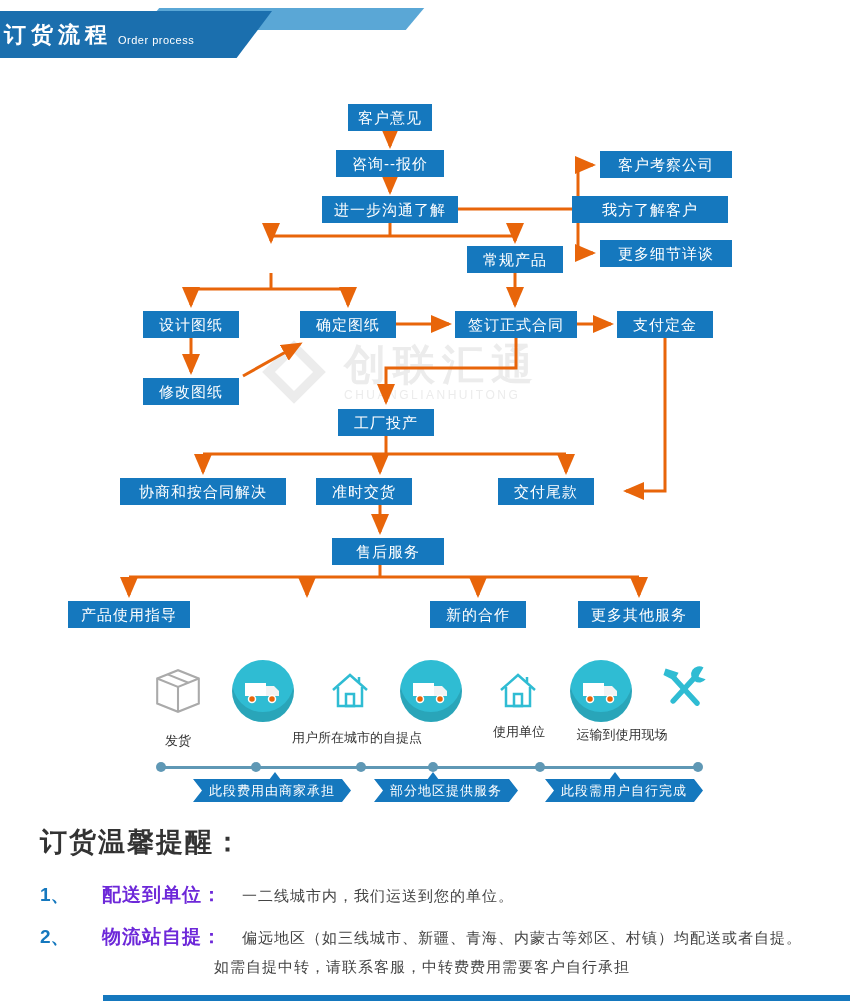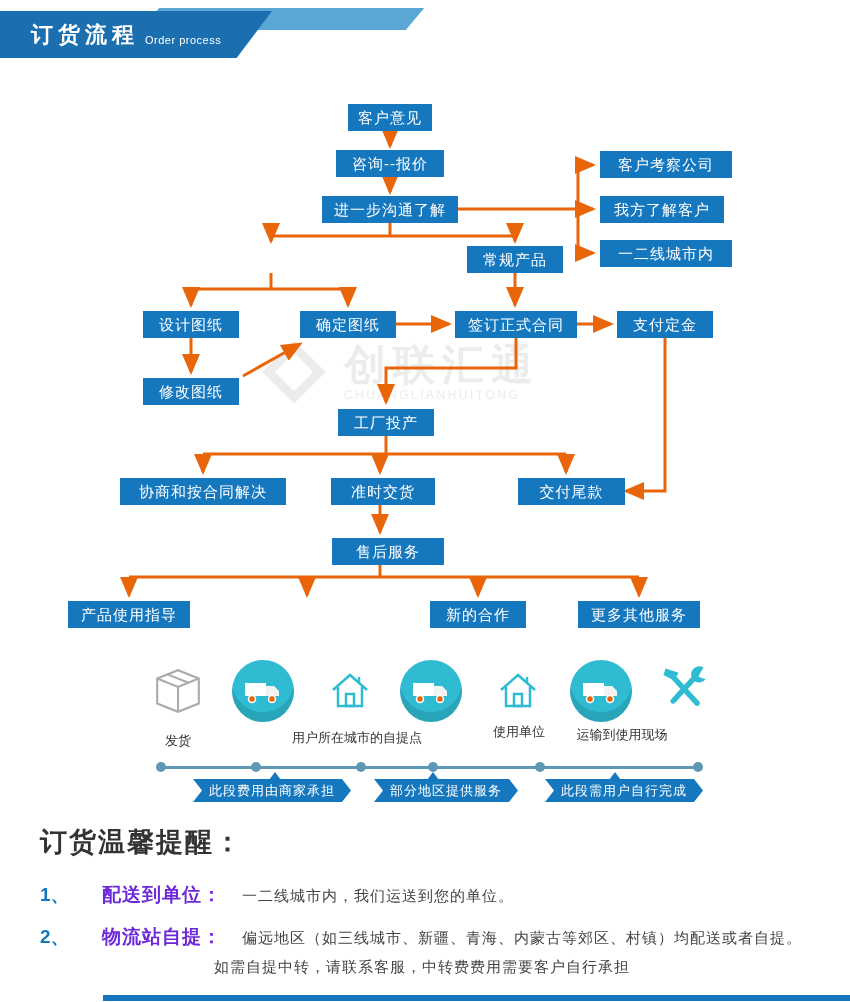--- a/index.html
+++ b/index.html
@@ -5,21 +5,21 @@
   * { margin:0; padding:0; box-sizing:border-box; }
   html,body { background:#fff; }
   body { font-family:"Liberation Sans","DejaVu Sans",sans-serif; }
   .page { position:relative; width:850px; height:1002px; background:#fff; overflow:hidden; margin:0 auto; }
 
   
   .hdr-back { position:absolute; left:150px; top:8px; width:265px; height:22px;
               background:#5aa7d6; transform:skewX(-40deg); }
   .hdr-banner { position:absolute; left:0; top:11px; width:272px; height:47px;
                 background:#1b6fae; clip-path:polygon(0 0,100% 0,87% 100%,0 100%);
-                color:#fff; display:flex; align-items:center; padding-left:31px; }
+                color:#fff; display:flex; align-items:center; padding-left:4px; }
   .hdr-title { font-size:22px; font-weight:bold; letter-spacing:5px; }
   .hdr-sub { font-size:11px; margin-left:6px; margin-top:10px; letter-spacing:0.5px; }
 
   
   .watermark { position:absolute; left:258px; top:336px; display:flex; align-items:center; gap:14px; z-index:0; }
   .wm-text { color:#ececec; }
   .wm-main { font-size:42px; font-weight:bold; letter-spacing:7px; line-height:1.1; }
   .wm-sub  { font-size:12px; letter-spacing:2.5px; }
 
   
@@ -116,32 +116,32 @@
       <path d="M307 577 V595" marker-end="url(#ah)"></path>
       <path d="M478 577 V595" marker-end="url(#ah)"></path>
       <path d="M639 577 V595" marker-end="url(#ah)"></path>
     </g>
   </svg>
 
   <div class="node" style="left:348px;top:104px;width:84px">客户意见</div>
   <div class="node" style="left:336px;top:150px;width:108px">咨询--报价</div>
   <div class="node" style="left:322px;top:196px;width:136px">进一步沟通了解</div>
   <div class="node" style="left:600px;top:151px;width:132px">客户考察公司</div>
-  <div class="node" style="left:600px;top:196px;width:124px">我方了解客户</div>
-  <div class="node" style="left:600px;top:240px;width:132px">一二线城市内</div>
+  <div class="node" style="left:572px;top:196px;width:156px">我方了解客户</div>
+  <div class="node" style="left:600px;top:240px;width:132px">更多细节详谈</div>
   <div class="node" style="left:467px;top:246px;width:96px">常规产品</div>
   <div class="node" style="left:143px;top:311px;width:96px">设计图纸</div>
   <div class="node" style="left:300px;top:311px;width:96px">确定图纸</div>
   <div class="node" style="left:455px;top:311px;width:122px">签订正式合同</div>
   <div class="node" style="left:617px;top:311px;width:96px">支付定金</div>
   <div class="node" style="left:143px;top:378px;width:96px">修改图纸</div>
   <div class="node" style="left:338px;top:409px;width:96px">工厂投产</div>
   <div class="node" style="left:120px;top:478px;width:166px">协商和按合同解决</div>
-  <div class="node" style="left:331px;top:478px;width:104px">准时交货</div>
-  <div class="node" style="left:518px;top:478px;width:107px">交付尾款</div>
+  <div class="node" style="left:316px;top:478px;width:96px">准时交货</div>
+  <div class="node" style="left:498px;top:478px;width:96px">交付尾款</div>
   <div class="node" style="left:332px;top:538px;width:112px">售后服务</div>
   <div class="node" style="left:68px;top:601px;width:122px">产品使用指导</div>
   <div class="node" style="left:430px;top:601px;width:96px">新的合作</div>
   <div class="node" style="left:578px;top:601px;width:122px">更多其他服务</div>
 
   <div class="licon" style="left:152px;top:664px">
     <svg width="52" height="52" viewBox="0 0 50 50" fill="none" stroke="#aaa" stroke-width="2">
       <path d="M5 14 L25 6 L45 14 L45 38 L25 46 L5 38 Z"></path>
       <path d="M5 14 L25 22 L45 14"></path>
         <path d="M25 22 L25 46"></path>

